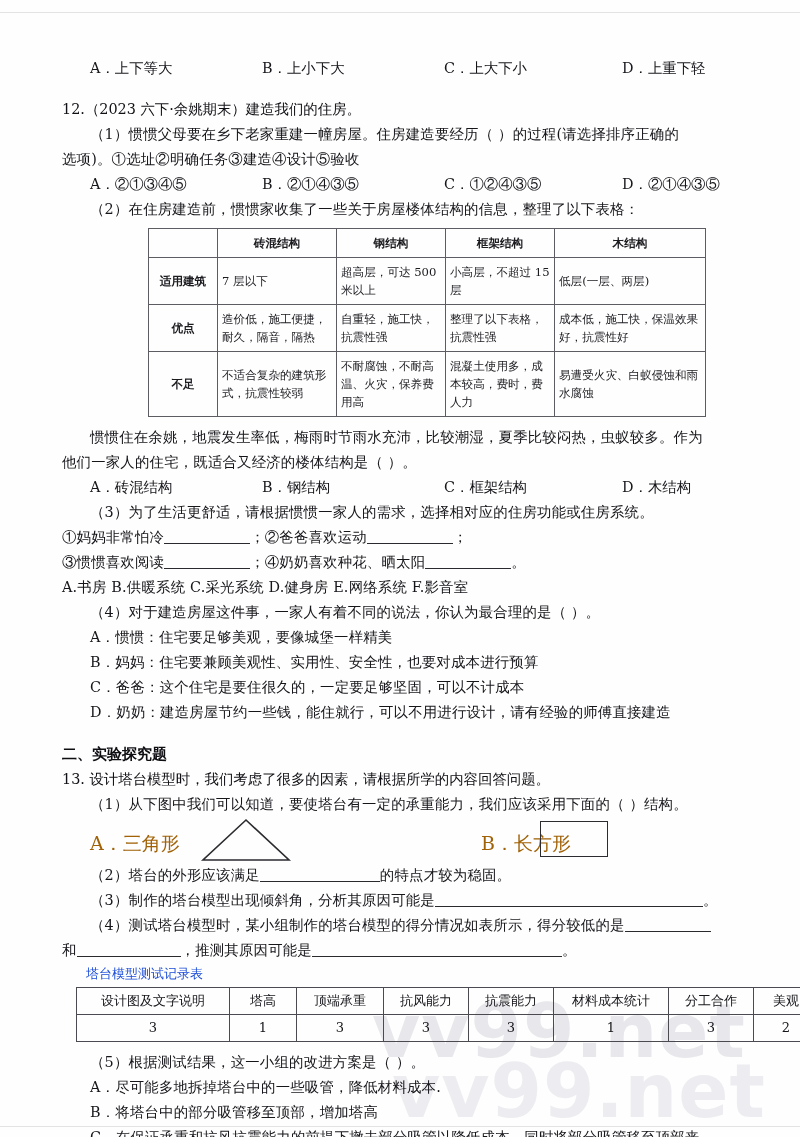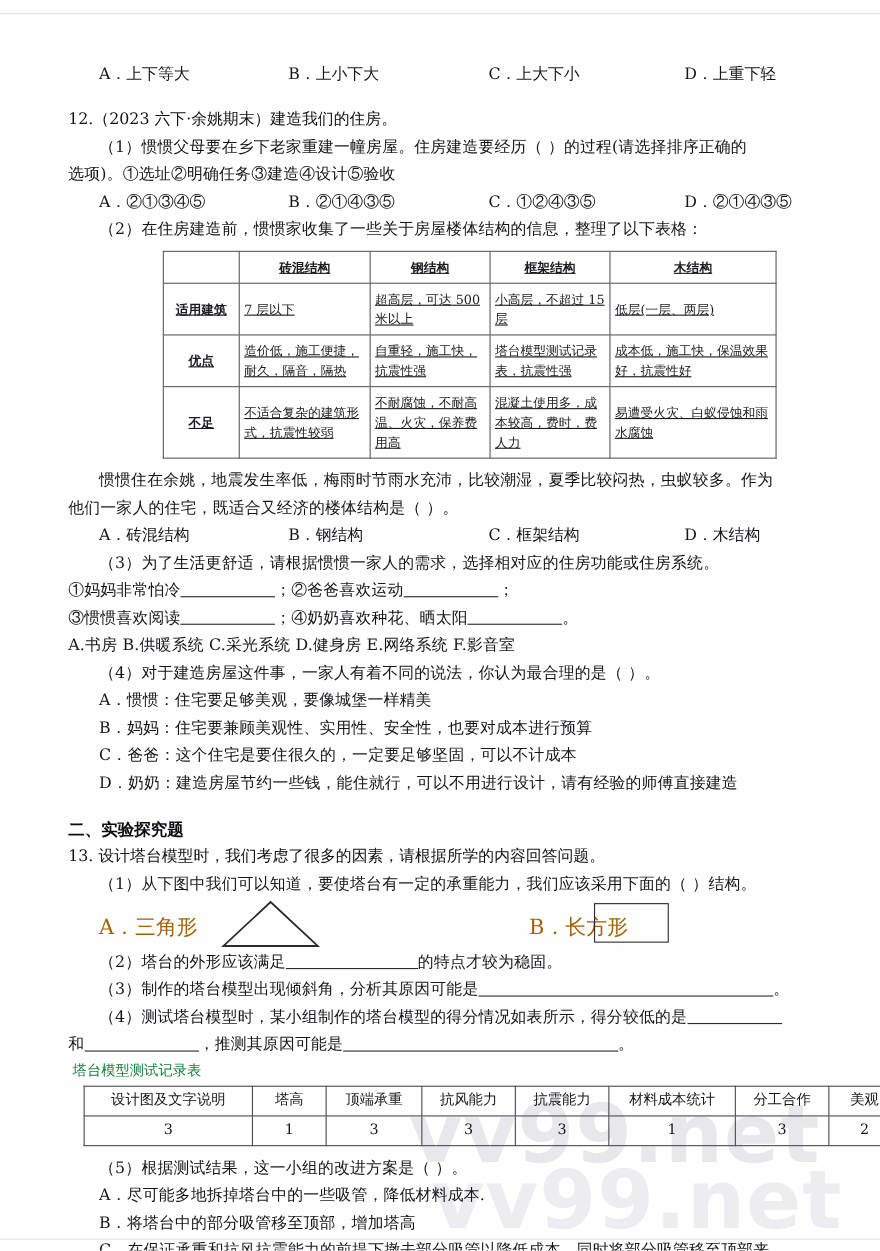--- a/index.html
+++ b/index.html
@@ -93,21 +93,20 @@
     font-size: 11.6px;
     line-height: 18px;
     color: #1b1b20;
   }
   table.struct td, table.struct th {
     border: 1px solid #5c5c62;
     padding: 5px 4px;
     vertical-align: middle;
     font-weight: normal;
     text-align: left;
-    text-decoration: underline;
   }
   table.struct th { text-align: center; font-weight: bold; }
   table.struct td.rowhead {
     text-align: center;
     font-weight: bold;
     width: 60px;
   }
   table.struct .c1 { width: 60px; }
   table.struct .c2 { width: 110px; }
   table.struct .c3 { width: 100px; }
@@ -160,22 +159,22 @@
   table.score .w2 { width: 82px; }
   table.score .w3 { width: 80px; }
   table.score .w4 { width: 80px; }
   table.score .w5 { width: 110px; }
   table.score .w6 { width: 80px; }
   table.score .w7 { width: 60px; }
 
   .caption {
     font-size: 13px;
     line-height: 22px;
-    color: #15803d;
-    margin-left: 4px;
+    color: #1d4ed8;
+    margin-left: 24px;
   }
 
   
   .watermark {
     position: absolute;
     left: 372px;
     top: 988px;
     font-family: "DejaVu Sans", "Liberation Sans", sans-serif;
     font-size: 74px;
     font-weight: bold;
@@ -244,21 +243,21 @@
             <td class="rowhead">适用建筑</td>
             <td>7 层以下</td>
             <td>超高层，可达 500 米以上</td>
             <td>小高层，不超过 15 层</td>
             <td>低层(一层、两层)</td>
           </tr>
           <tr>
             <td class="rowhead">优点</td>
             <td>造价低，施工便捷，耐久，隔音，隔热</td>
             <td>自重轻，施工快，抗震性强</td>
-            <td>塔台模型测试记录表，抗震性强</td>
+            <td>整理了以下表格，抗震性强</td>
             <td>成本低，施工快，保温效果好，抗震性好</td>
           </tr>
           <tr>
             <td class="rowhead">不足</td>
             <td>不适合复杂的建筑形式，抗震性较弱</td>
             <td>不耐腐蚀，不耐高温、火灾，保养费用高</td>
             <td>混凝土使用多，成本较高，费时，费人力</td>
             <td>易遭受火灾、白蚁侵蚀和雨水腐蚀</td>
           </tr>
         </tbody>

